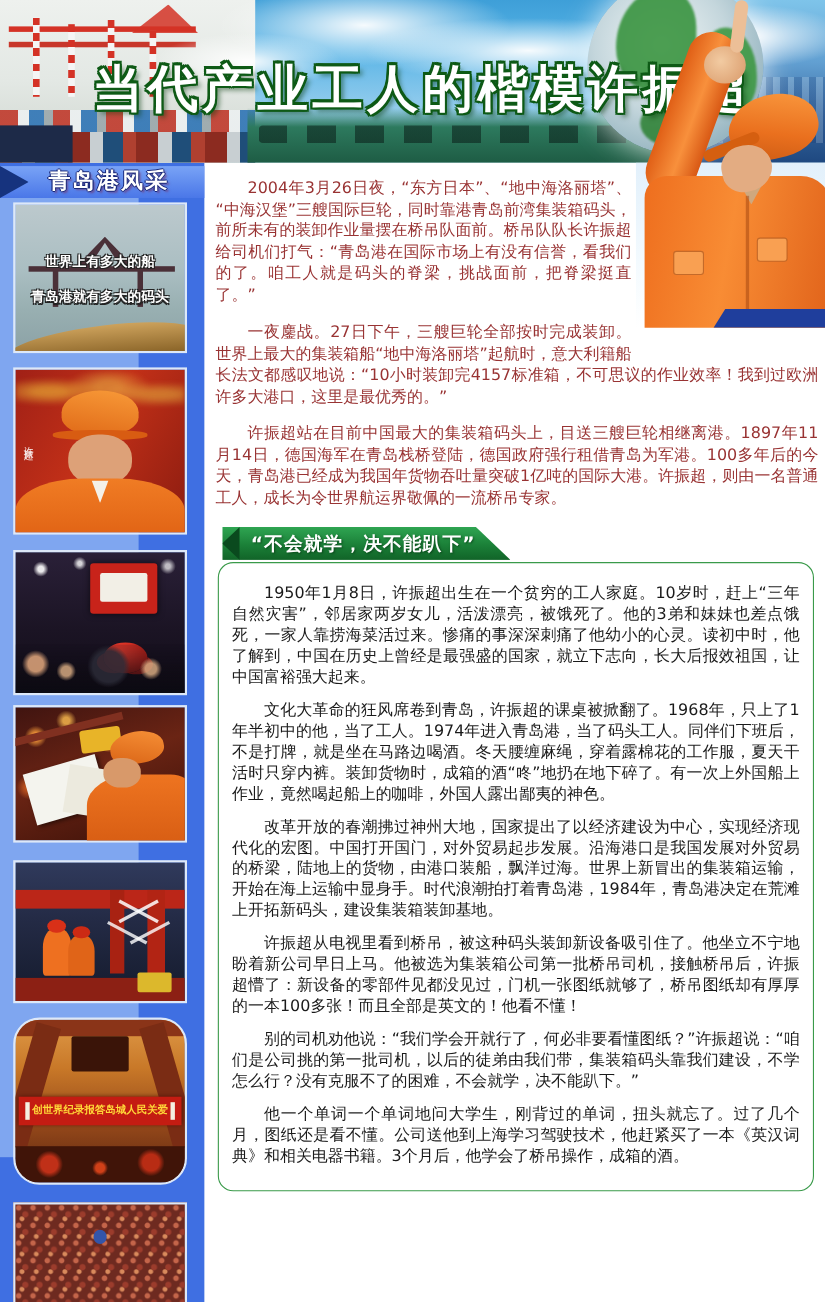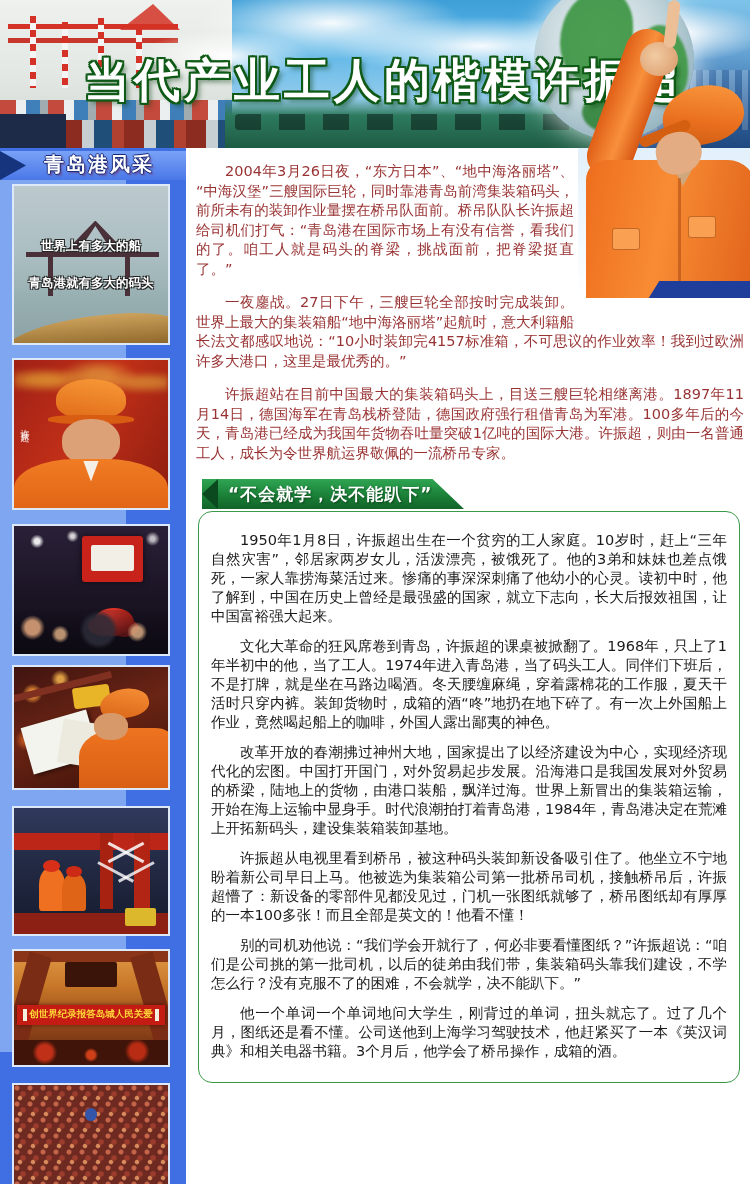--- a/index.html
+++ b/index.html
@@ -73,21 +73,21 @@
 
   
   .sidebar { position:relative; flex:none; width:186px; height:1036px; background:#3f6fe2; overflow:hidden; }
   .sb-lightstrip { position:absolute; left:0; top:32px; width:126px; height:872px; background:#7fa6f0; }
   .sb-titlebar { position:relative; margin-top:3px; height:29px; z-index:1; display:flex; align-items:flex-start;
     background:linear-gradient(180deg,#79a3f6 0%,#4a77e8 100%); }
   .sb-chevron { flex:none; width:26px; height:29px; background:#16337e; clip-path:polygon(0 0,100% 50%,0 100%); }
   .sb-title { flex:1; text-align:center; font-size:20px; font-weight:bold; color:#fff; letter-spacing:2px; padding-right:14px;
     text-shadow:1px 0 0 #1a2a7a,-1px 0 0 #1a2a7a,0 1px 0 #1a2a7a,0 -1px 0 #1a2a7a,2px 2px 2px rgba(120,40,90,.6); }
   .photo { position:relative; z-index:1; margin-left:12px; width:158px; border:2px solid #dde8f8; overflow:hidden; }
-  .ph1 { margin-top:4px; height:161px; background:linear-gradient(180deg,#bcc9cd 0%,#aabec2 45%,#99b0b2 70%,#8ca2a6 100%); }
+  .ph1 { margin-top:4px; height:137px; background:linear-gradient(180deg,#bcc9cd 0%,#aabec2 45%,#99b0b2 70%,#8ca2a6 100%); }
   .ph1-beam { position:absolute; left:8%; top:42%; width:86%; height:5px; background:#4a3038; }
   .ph1-apex { position:absolute; left:34%; top:22%; width:58px; height:30px; background:#4a3038; clip-path:polygon(50% 0,100% 100%,78% 100%,50% 18%,22% 100%,0 100%); }
   .ph1-leg { position:absolute; width:5px; height:26%; background:#4a3038; top:44%; }
   .lg1{left:22%;} .lg2{left:72%;}
   .ph1-pipe { position:absolute; bottom:-4%; left:-10%; width:130%; height:22%; transform:rotate(-4deg);
     background:linear-gradient(180deg,#cda25c 0%,#8a6428 100%); border-radius:60% 40% 0 0/100% 80% 0 0; }
   .ph-caption { position:absolute; width:100%; text-align:center; font-size:12.5px; font-weight:bold; color:#fff; white-space:nowrap;
     text-shadow:1px 1px 0 #222,-1px -1px 0 #222,1px -1px 0 #222,-1px 1px 0 #222; }
   .ph1-c1{top:33%;} .ph1-c2{top:57%;}
   .ph2 { margin-top:13px; height:152px; background:linear-gradient(120deg,#a02016 0%,#c23018 45%,#8c1c10 100%); }
@@ -137,21 +137,21 @@
   .ph5-strut1 { position:absolute; right:12%; top:20%; width:10%; height:66%; background:#b22414; }
   .ph5-strut2 { position:absolute; right:36%; top:20%; width:8%; height:60%; background:#a82212; }
   .ph5-brace { position:absolute; right:14%; top:34%; width:26%; height:3px; background:rgba(255,255,255,.85); transform:rotate(28deg); box-shadow:0 22px 0 rgba(255,255,255,.8); }
   .ph5-brace2 { position:absolute; right:14%; top:34%; width:26%; height:3px; background:rgba(255,255,255,.85); transform:rotate(-28deg); box-shadow:0 22px 0 rgba(255,255,255,.8); }
   .ph5-w1 { position:absolute; left:16%; top:48%; width:17%; height:34%; background:#ee7020; border-radius:40% 40% 10% 10%; }
   .ph5-w2 { position:absolute; left:31%; top:52%; width:16%; height:30%; background:#e06418; border-radius:40% 40% 10% 10%; }
   .ph5-h1 { position:absolute; left:19%; top:41%; width:11%; height:10%; background:#d83018; border-radius:50%; }
   .ph5-h2 { position:absolute; left:34%; top:46%; width:10%; height:9%; background:#cc2a14; border-radius:50%; }
   .ph5-base { position:absolute; left:0; bottom:0; width:100%; height:17%; background:#8c2014; }
   .ph5-ybox { position:absolute; right:8%; bottom:6%; width:20%; height:15%; background:#dcb82c; border-radius:2px; }
-  .ph6 { margin-top:13px; height:118px; background:linear-gradient(180deg,#e09a48 0%,#c87828 30%,#94481a 65%,#5a2410 100%); }
+  .ph6 { margin-top:13px; height:152px; background:linear-gradient(180deg,#e09a48 0%,#c87828 30%,#94481a 65%,#5a2410 100%);border-radius:24px; }
   .ph6-topbeam { position:absolute; left:0; top:0; width:100%; height:10%; background:#8a3418; }
   .ph6-leg1 { position:absolute; left:2%; top:2%; width:15%; height:78%; background:#7a2c14; transform:rotate(16deg); }
   .ph6-leg2 { position:absolute; right:2%; top:2%; width:15%; height:78%; background:#7a2c14; transform:rotate(-16deg); }
   .ph6-spreader { position:absolute; left:33%; top:10%; width:34%; height:22%; background:#3a1408; border-radius:2px; }
   .ph6-banner { position:absolute; left:2%; right:2%; top:47%; height:18%; background:#c41c12; display:flex; align-items:center; justify-content:center; box-shadow:0 0 4px rgba(60,10,0,.7); }
   .ph6-banner::before,.ph6-banner::after { content:""; width:4px; height:60%; background:#f4f0e0; margin:0 2px; }
   .ph6-text { font-size:9.5px; font-weight:bold; color:#ffd838; white-space:nowrap; }
   .ph6-base { position:absolute; left:0; bottom:0; width:100%; height:22%;
     background:radial-gradient(circle at 20% 50%,#c03018 0 6%,transparent 10%),
                radial-gradient(circle at 50% 60%,#d04018 0 5%,transparent 9%),

